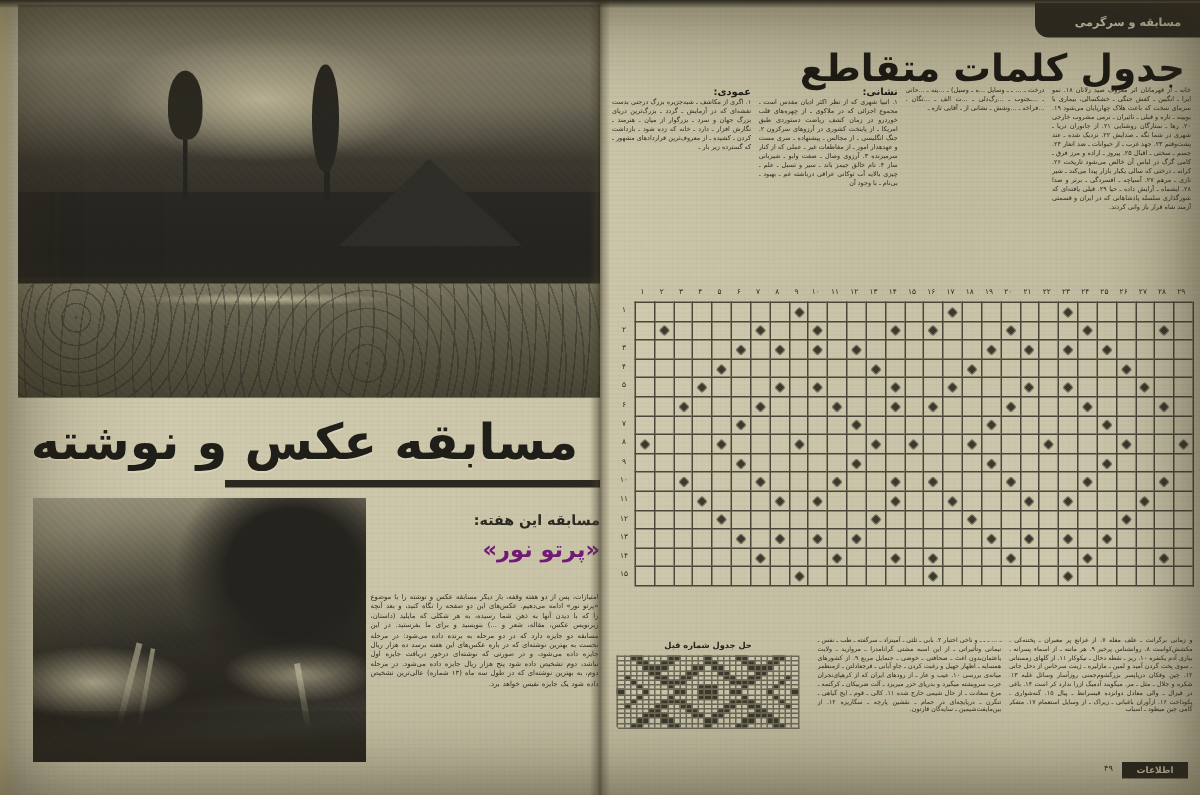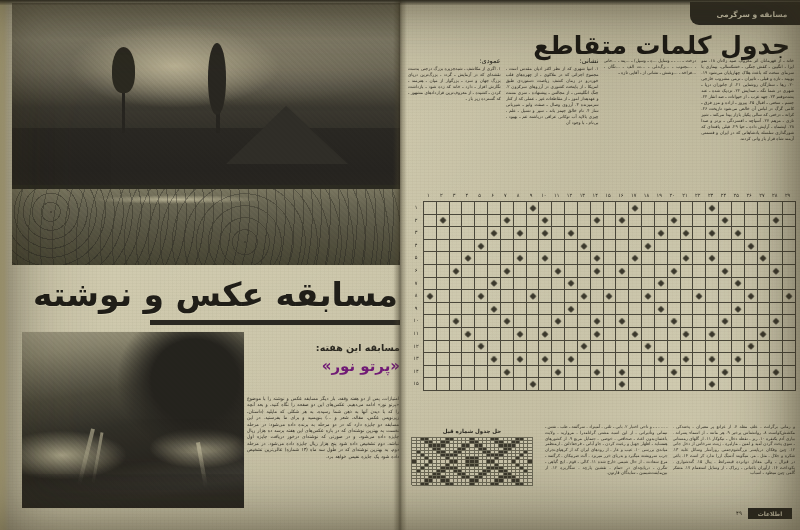--- a/index.html
+++ b/index.html
@@ -79,21 +79,21 @@
      background:radial-gradient(ellipse at 60% 40%,#1e1c16 40%,rgba(30,28,22,0) 72%);}
   .ray{position:absolute;background:linear-gradient(180deg,rgba(232,224,186,.55),rgba(232,224,186,0));}
   .r1{left:62px;top:96px;width:4px;height:58px;transform:rotate(14deg);}
   .r2{left:74px;top:100px;width:3px;height:52px;transform:rotate(10deg);}
   .r3{left:178px;top:110px;width:4px;height:46px;transform:rotate(-10deg);}
   .dark-base{position:absolute;left:0;bottom:0;width:222px;height:34px;
      background:linear-gradient(180deg,rgba(30,28,22,.2),#232019);}
 
   
   #title-photo-contest{position:absolute;left:8px;top:272px;width:390px;height:46px;
-     font-size:33px;font-weight:700;color:#201e18;
+     text-align:center;font-size:33px;font-weight:700;color:#201e18;
      letter-spacing:.5px;line-height:46px;white-space:nowrap;
      text-shadow:0 1px 0 rgba(255,250,225,.25);}
   .rule{position:absolute;background:#2a2821;}
   #rule-title{left:150px;top:320px;width:250px;height:5px;}
 
   #subtitle-block{position:absolute;left:250px;top:341px;width:150px;}
   #subtitle-week{font-size:9.5px;color:#2b2921;font-weight:700;line-height:14px;}
   #subtitle-theme{font-size:15px;color:#701a75;font-weight:700;line-height:22px;margin-top:0;}
 
   #left-body{position:absolute;left:247px;top:396px;width:152px;height:112px;
@@ -106,21 +106,21 @@
      font-size:7.5px;font-weight:700;text-align:center;line-height:26px;letter-spacing:.3px;}
 
   #crossword-title{position:absolute;left:540px;top:26px;width:250px;height:40px;
      text-align:right;font-size:25px;font-weight:700;color:#1e1c16;line-height:40px;
      white-space:nowrap;}
 
   #clue-area{position:absolute;left:408px;top:58px;width:386px;height:128px;
      display:flex;flex-direction:row;gap:5px;}
   .clue-col{flex:1;font-size:4.3px;line-height:6px;color:#2e2b22;text-align:justify;
      overflow:hidden;}
-  .clue-head{font-size:6.6px;font-weight:400;color:#1e1c16;margin-bottom:2px;display:block;}
+  .clue-head{font-size:6.6px;font-weight:700;color:#1e1c16;margin-bottom:2px;display:block;}
   .clue-body{display:block;}
 
   
   #crossword-wrap{position:absolute;left:408px;top:190px;width:388px;height:215px;}
   #col-headers{position:relative;height:11px;width:372px;margin-right:2px;
      display:flex;flex-direction:row;}
   .colnum{flex:1;text-align:center;font-size:5px;color:#2d2a22;line-height:11px;}
   #grid-row-wrap{display:flex;flex-direction:row;width:388px;}
   #grid{width:372px;border-right:1.1px solid #4a473a;border-bottom:1.1px solid #4a473a;}
   .grow{display:flex;flex-direction:row;}

